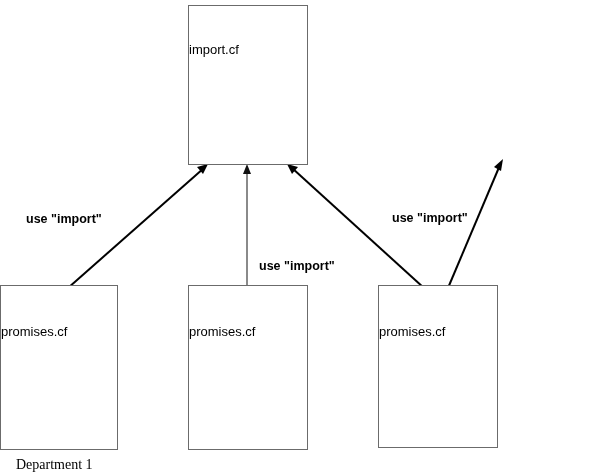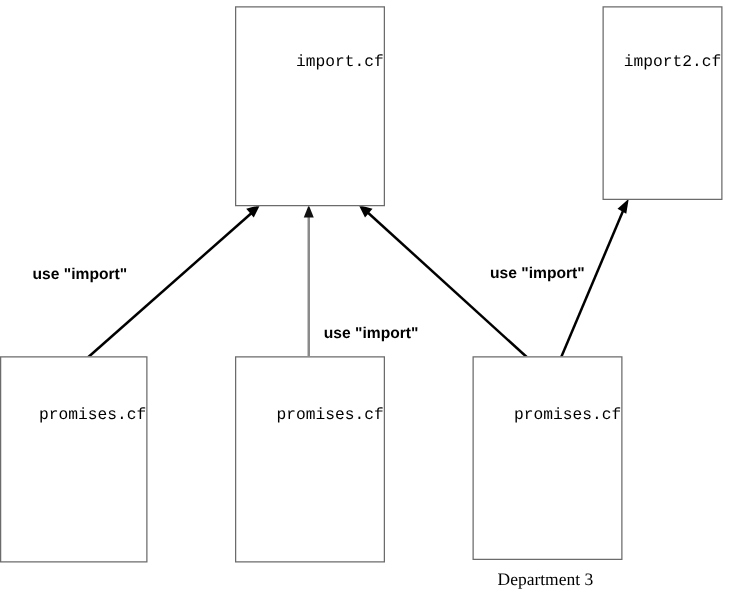--- a/index.html
+++ b/index.html
@@ -18,22 +18,22 @@
   .node-box {
     position: absolute;
     box-sizing: border-box;
     background: #ffffff;
     border: 1px solid #6b6b6b;
   }
   .node-label {
     position: absolute;
     left: 0;
     right: 0;
-    text-align: right;
-    font-family: Liberation Mono, monospace;
+    text-align: left;
+    font-family: Liberation Sans, sans-serif;
     font-size: 13px;
     color: #000000;
     white-space: nowrap;
   }
   .dept-label {
     position: absolute;
     text-align: center;
     font-family: "Liberation Serif", serif;
     font-size: 14px;
     color: #000000;
@@ -72,36 +72,33 @@
     <polygon points="287,164 292,174 298,167" fill="#000000"></polygon>
 
     <line x1="448" y1="288" x2="500" y2="165" stroke="#000000" stroke-width="2"></line>
     <polygon points="503,159 494,167 501,171" fill="#000000"></polygon>
   </svg>
 
   <div class="node-box" style="left:188px; top:5px; width:120px; height:160px;">
     <div class="node-label" style="top:36px;">import.cf</div>
   </div>
 
-  <div class="node-box" style="left:482px; top:5px; width:96px; height:155px;">
-    <div class="node-label" style="top:36px;">import2.cf</div>
-  </div>
 
   <div class="node-box" style="left:0px; top:285px; width:118px; height:165px;">
     <div class="node-label" style="top:38px;">promises.cf</div>
   </div>
+  <div class="dept-label" style="left:16px; top:457px;">Department 1</div>
 
   <div class="node-box" style="left:188px; top:285px; width:120px; height:165px;">
     <div class="node-label" style="top:38px;">promises.cf</div>
   </div>
 
   <div class="node-box" style="left:378px; top:285px; width:120px; height:163px;">
     <div class="node-label" style="top:38px;">promises.cf</div>
   </div>
-  <div class="dept-label" style="left:398px; top:457px;">Department 3</div>
 
   <div class="edge-label" style="left:26px; top:212px;">use "import"</div>
 
   <div class="edge-label" style="left:259px; top:259px;">use "import"</div>
 
   <div class="edge-label" style="left:392px; top:211px;">use "import"</div>
 
 </div>
 
 </body></html>

